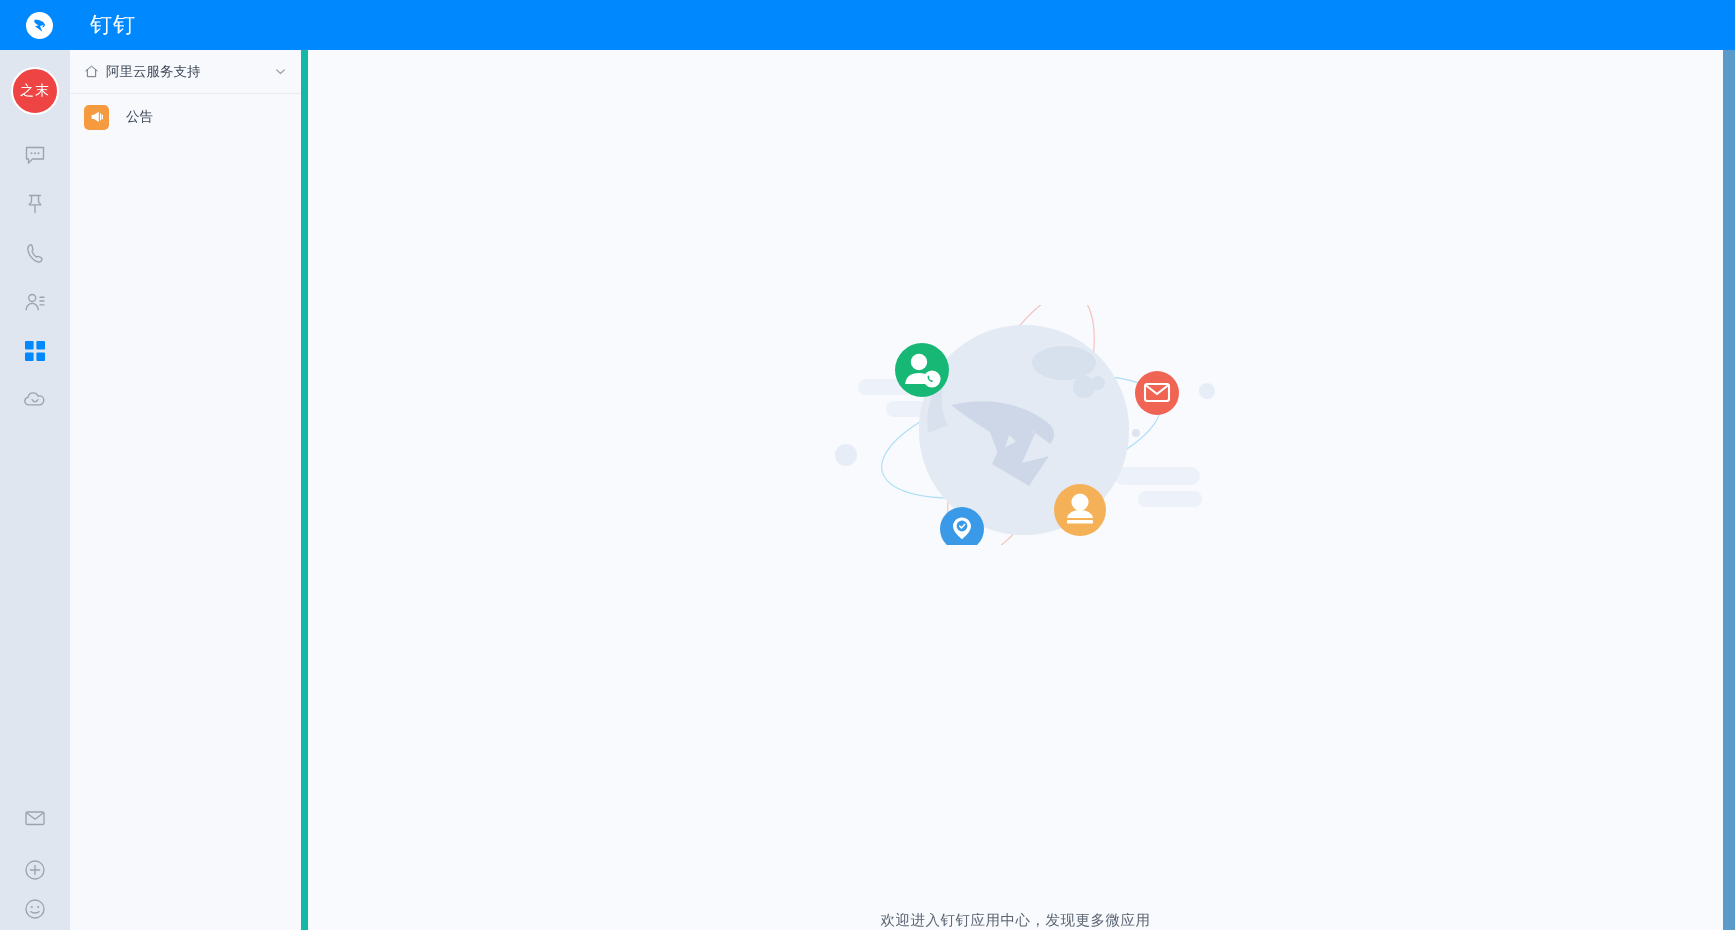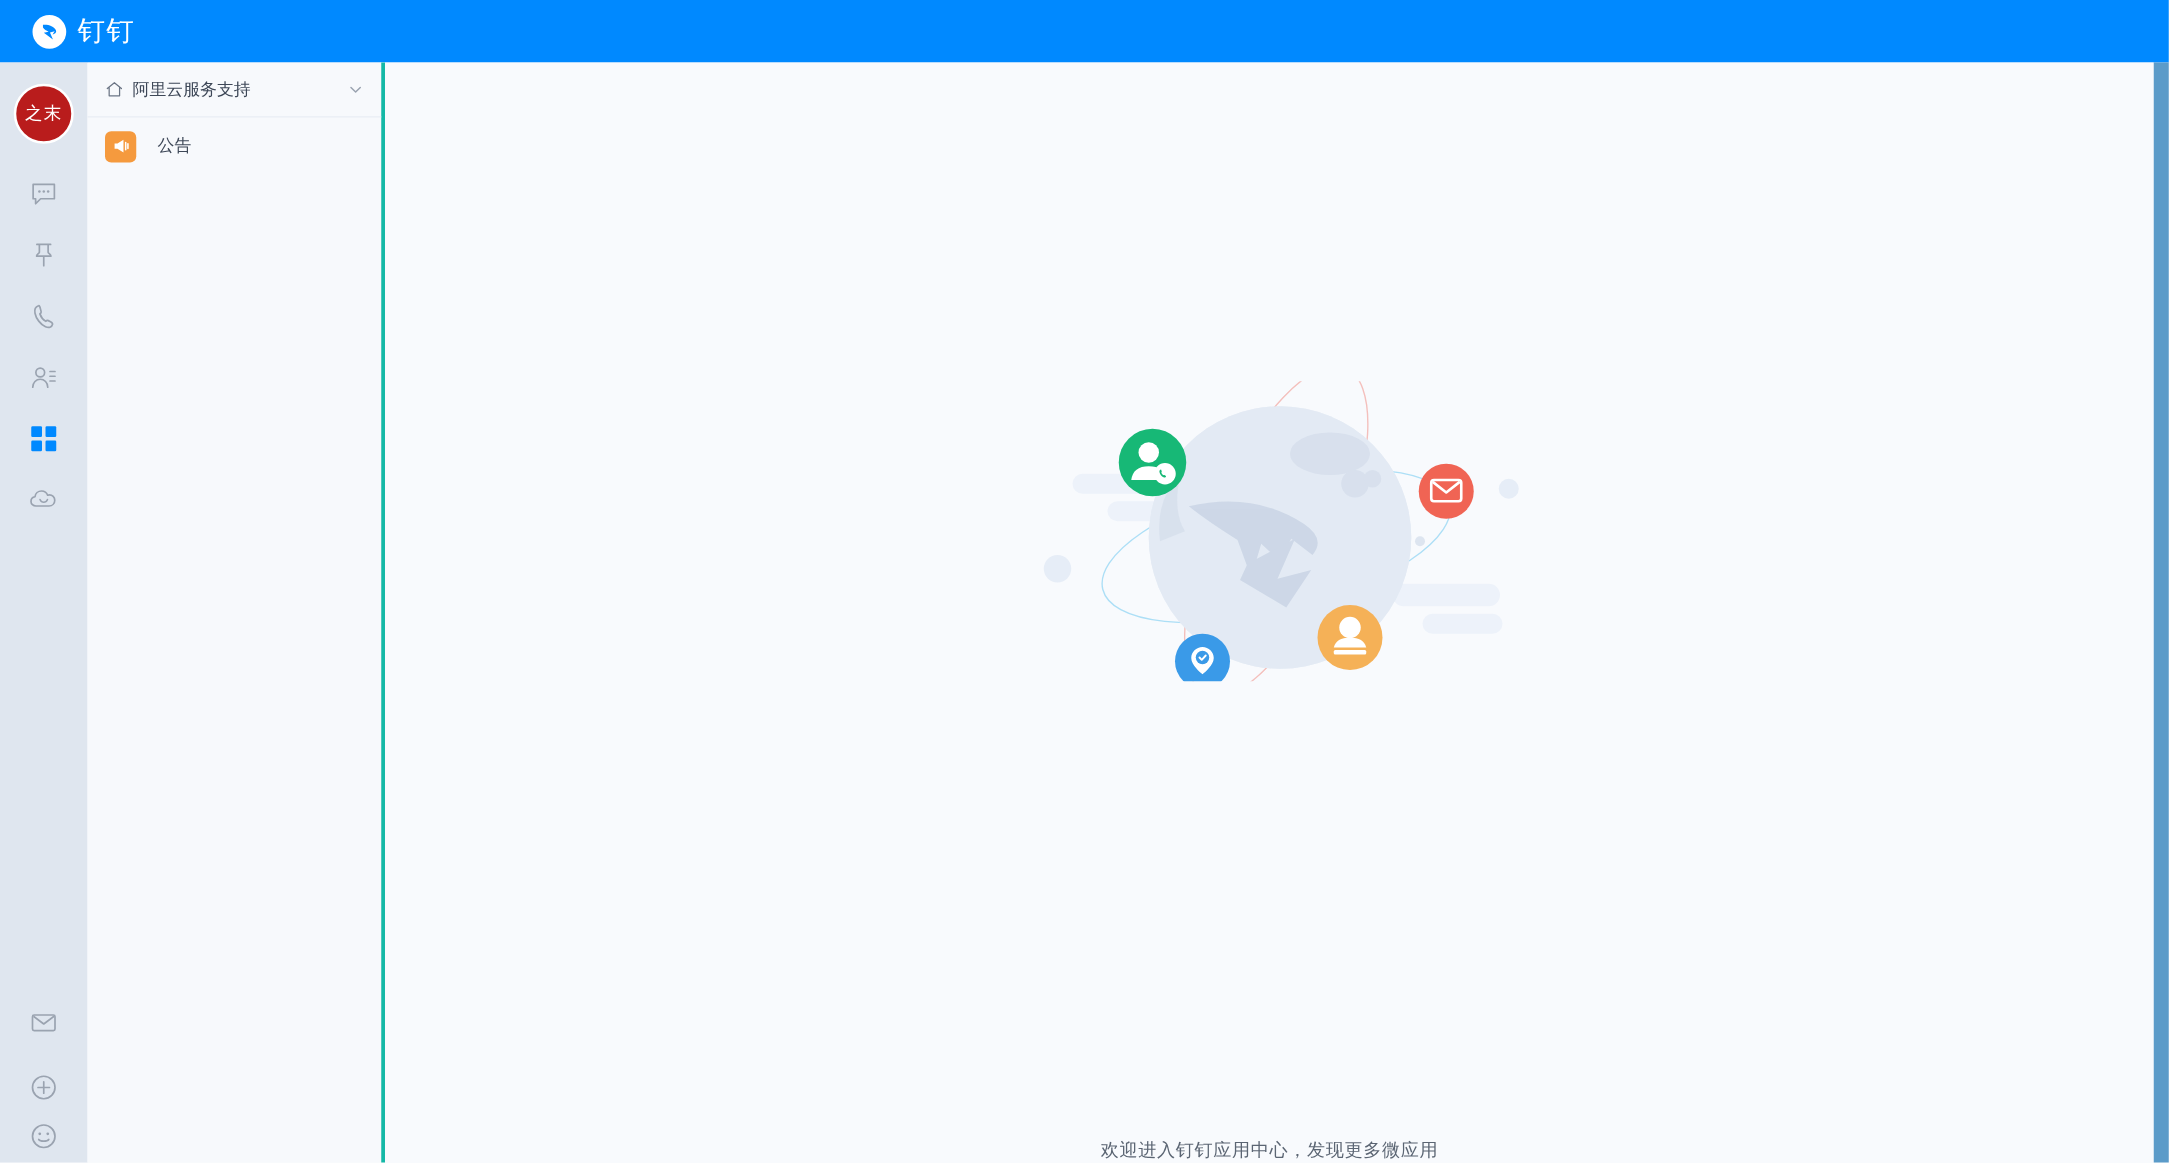--- a/index.html
+++ b/index.html
@@ -8,21 +8,21 @@
     font-family:"Liberation Sans","DejaVu Sans",sans-serif;
     background:#f7f9fc;
     -webkit-font-smoothing:antialiased;
   }
 
   
   #topbar{
     position:absolute; left:0; top:0; width:1735px; height:50px;
     background:#0089ff; display:flex; align-items:center;
   }
-  #brand{ display:flex; align-items:center; margin-left:26px; }
+  #brand{ display:flex; align-items:center; margin-left:26px;gap:28px; }
   #brand-logo{
     width:27px; height:27px; border-radius:50%;
     background:#ffffff; display:flex; align-items:center; justify-content:center;
   }
   #brand-name{
     color:#ffffff; font-size:22px; margin-left:9px; letter-spacing:1px;
     font-weight:400;
   }
   #topbar-right{
     margin-left:auto; display:flex; align-items:center; margin-right:14px;
@@ -44,41 +44,41 @@
   }
 
   
   #rail{
     position:absolute; left:0; top:50px; width:70px; height:880px;
     background:#dfe6ef;
     display:flex; flex-direction:column; align-items:center;
   }
   #avatar{
     margin-top:17px; width:48px; height:48px; border-radius:50%;
-    background:#b91c1c; color:#ffffff; font-size:14px;
+    background:#ef4444; color:#ffffff; font-size:14px;
     display:flex; align-items:center; justify-content:center;
     border:2px solid #ffffff; cursor:pointer; letter-spacing:1px;font-family:Liberation Serif, serif;
   }
   .rail-icon{
     width:48px; height:48px; display:flex; align-items:center; justify-content:center;
     cursor:pointer; color:#9aa3b0;
   }
   #rail-top .rail-icon:first-child{ margin-top:16px; }
   #rail-top{ display:flex; flex-direction:column; align-items:center; }
   #rail-top .rail-icon{ margin-bottom:1px; }
   #rail-bottom{
     margin-top:auto; display:flex; flex-direction:column; align-items:center;
     padding-bottom:0px;
   }
   #rail-bottom .rail-icon{ margin-bottom:4px; }
 
   
   #panel{
     position:absolute; left:70px; top:50px; width:238px; height:880px;
-    background:#f7f9fc; border-right:3px solid #14b8a6;
+    background:#f7f9fc; border-right:7px solid #14b8a6;
   }
   #panel-header{
     height:44px; display:flex; align-items:center; padding:0 14px;
     border-bottom:1px solid #e9edf3; cursor:pointer;
   }
   #panel-header-title{
     font-size:13.5px; color:#3d4757; margin-left:7px; flex:1;
   }
   .panel-item{
     height:46px; display:flex; align-items:center; padding:0 14px;

